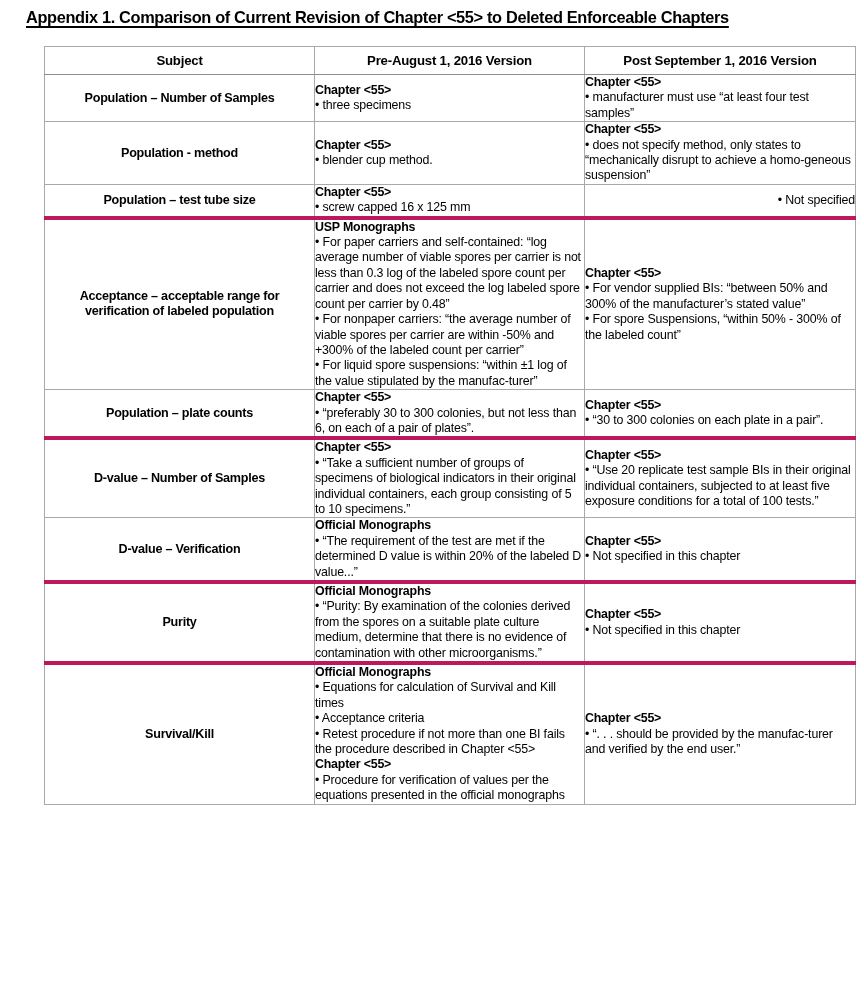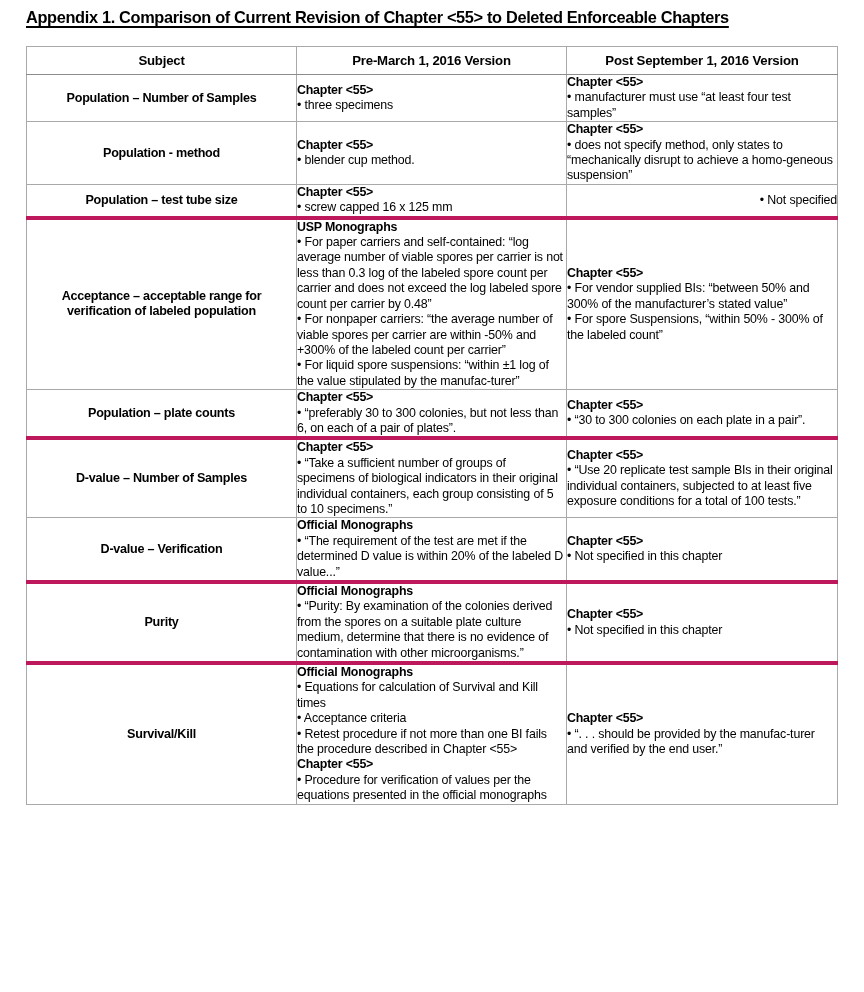--- a/index.html
+++ b/index.html
@@ -35,21 +35,21 @@
     text-decoration: underline;
     text-underline-offset: 2.5px;
     text-decoration-thickness: 1.6px;
     white-space: nowrap;
     transform: scaleX(0.985);
     transform-origin: left top;
   }
 
   table.cmp {
     position: absolute;
-    left: 26px;
+    left: 44px;
     top: 46px;
     width: 811px;
     border-collapse: collapse;
     table-layout: fixed;
     border: 1px solid #959595;
   }
 
   table.cmp col.c-subject  { width: 270px; }
   table.cmp col.c-pre      { width: 270px; }
   table.cmp col.c-post     { width: 271px; }
@@ -119,21 +119,21 @@
 
   <table class="cmp">
     <colgroup>
       <col class="c-subject">
       <col class="c-pre">
       <col class="c-post">
     </colgroup>
     <thead>
       <tr>
         <th>Subject</th>
-        <th>Pre-March 1, 2016 Version</th>
+        <th>Pre-August 1, 2016 Version</th>
         <th>Post September 1, 2016 Version</th>
       </tr>
     </thead>
     <tbody id="tbody">
         <tr>
           <td class="subject">
             <span class="sub-line">Population – Number of Samples</span>
           </td>
           <td class="content">
             <span class="hd">Chapter &lt;55&gt;</span>

